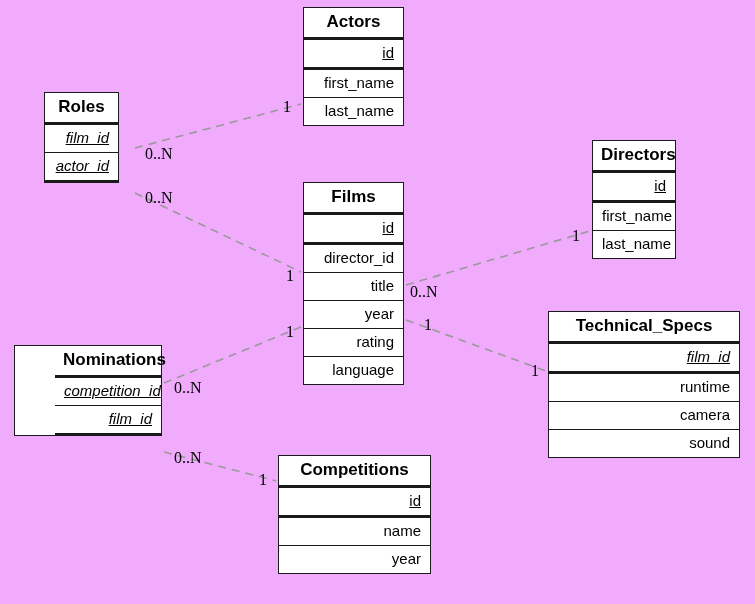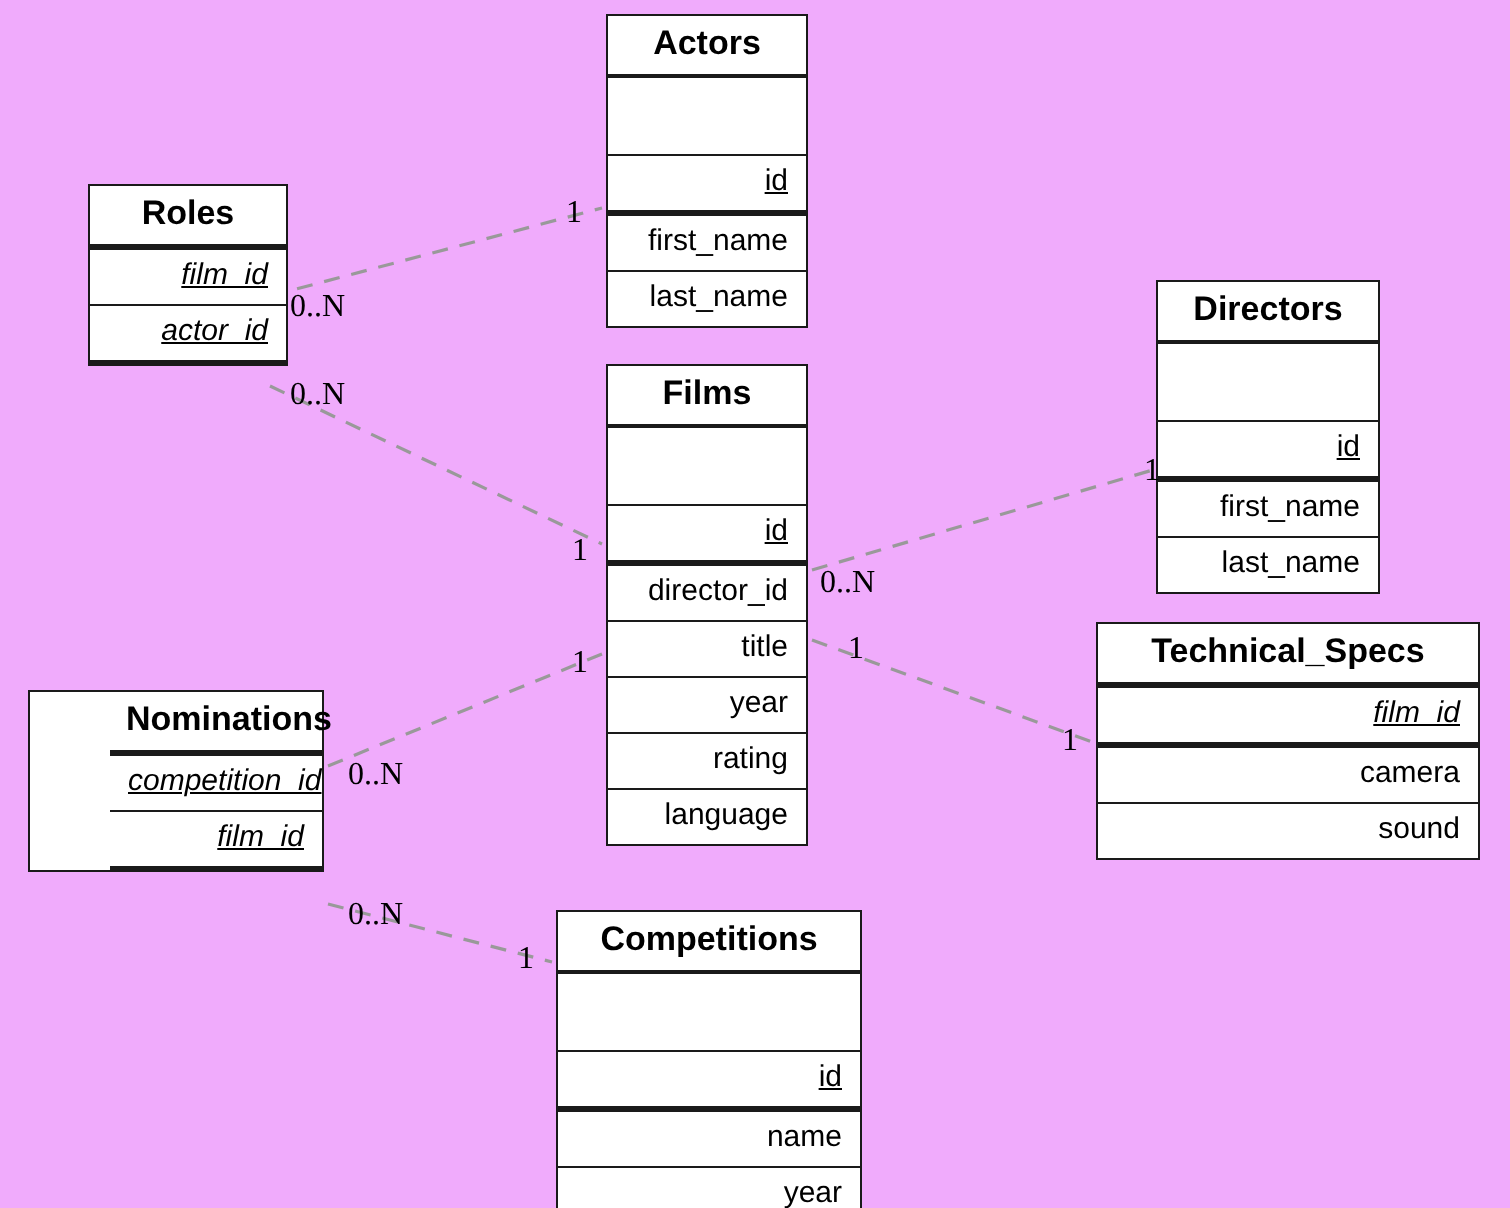--- a/index.html
+++ b/index.html
@@ -42,21 +42,20 @@
     padding: 4px 9px 5px 9px;
     line-height: 1.2;
     white-space: nowrap;
   }
   .attr:first-of-type {
     border-top: none;
   }
   
   .attr.pk {
     text-decoration: underline;
-    margin-top: 38px;
   }
   .attr.fk {
   }
   .attr.pkfk {
     font-style: italic;
     text-decoration: underline;
   }
   
   .attr.keyend {
     border-bottom: 2px solid #1a1a1a;
@@ -94,43 +93,44 @@
       <line x1="164" y1="452" x2="276" y2="481" stroke="#999999" stroke-width="1.6" stroke-dasharray="8 6"></line>
     </svg>
 
   <div id="entities-layer">
       <div class="entity" style="left: 303px; top: 7px; width: 101px;">
         <div class="entity-title">Actors</div>
         <div class="attr pk keyend">id</div>
         <div class="attr">first_name</div>
         <div class="attr">last_name</div>
       </div>
-      <div class="entity" style="left: 44px; top: 92px; width: 100px;">
+      <div class="entity" style="left: 44px; top: 92px; width: 75px;">
         <div class="entity-title">Roles</div>
         <div class="attr pkfk">film_id</div>
         <div class="attr pkfk keyend">actor_id</div>
       </div>
       <div class="entity" style="left: 303px; top: 182px; width: 101px;">
         <div class="entity-title">Films</div>
         <div class="attr pk keyend">id</div>
         <div class="attr fk">director_id</div>
         <div class="attr">title</div>
         <div class="attr">year</div>
         <div class="attr">rating</div>
         <div class="attr">language</div>
       </div>
-      <div class="entity" style="left: 578px; top: 140px; width: 112px;">
+      <div class="entity" style="left: 592px; top: 140px; width: 84px;">
         <div class="entity-title">Directors</div>
         <div class="attr pk keyend">id</div>
         <div class="attr">first_name</div>
         <div class="attr">last_name</div>
       </div>
       <div class="entity" style="left: 548px; top: 311px; width: 192px;">
         <div class="entity-title">Technical_Specs</div>
         <div class="attr pkfk keyend">film_id</div>
+        <div class="attr">runtime</div>
         <div class="attr">camera</div>
         <div class="attr">sound</div>
       </div>
       <div class="entity" style="left: 14px; top: 345px; width: 148px; padding-left: 40px;">
         <div class="entity-title">Nominations</div>
         <div class="attr pkfk">competition_id</div>
         <div class="attr pkfk keyend">film_id</div>
       </div>
       <div class="entity" style="left: 278px; top: 455px; width: 153px;">
         <div class="entity-title">Competitions</div>

